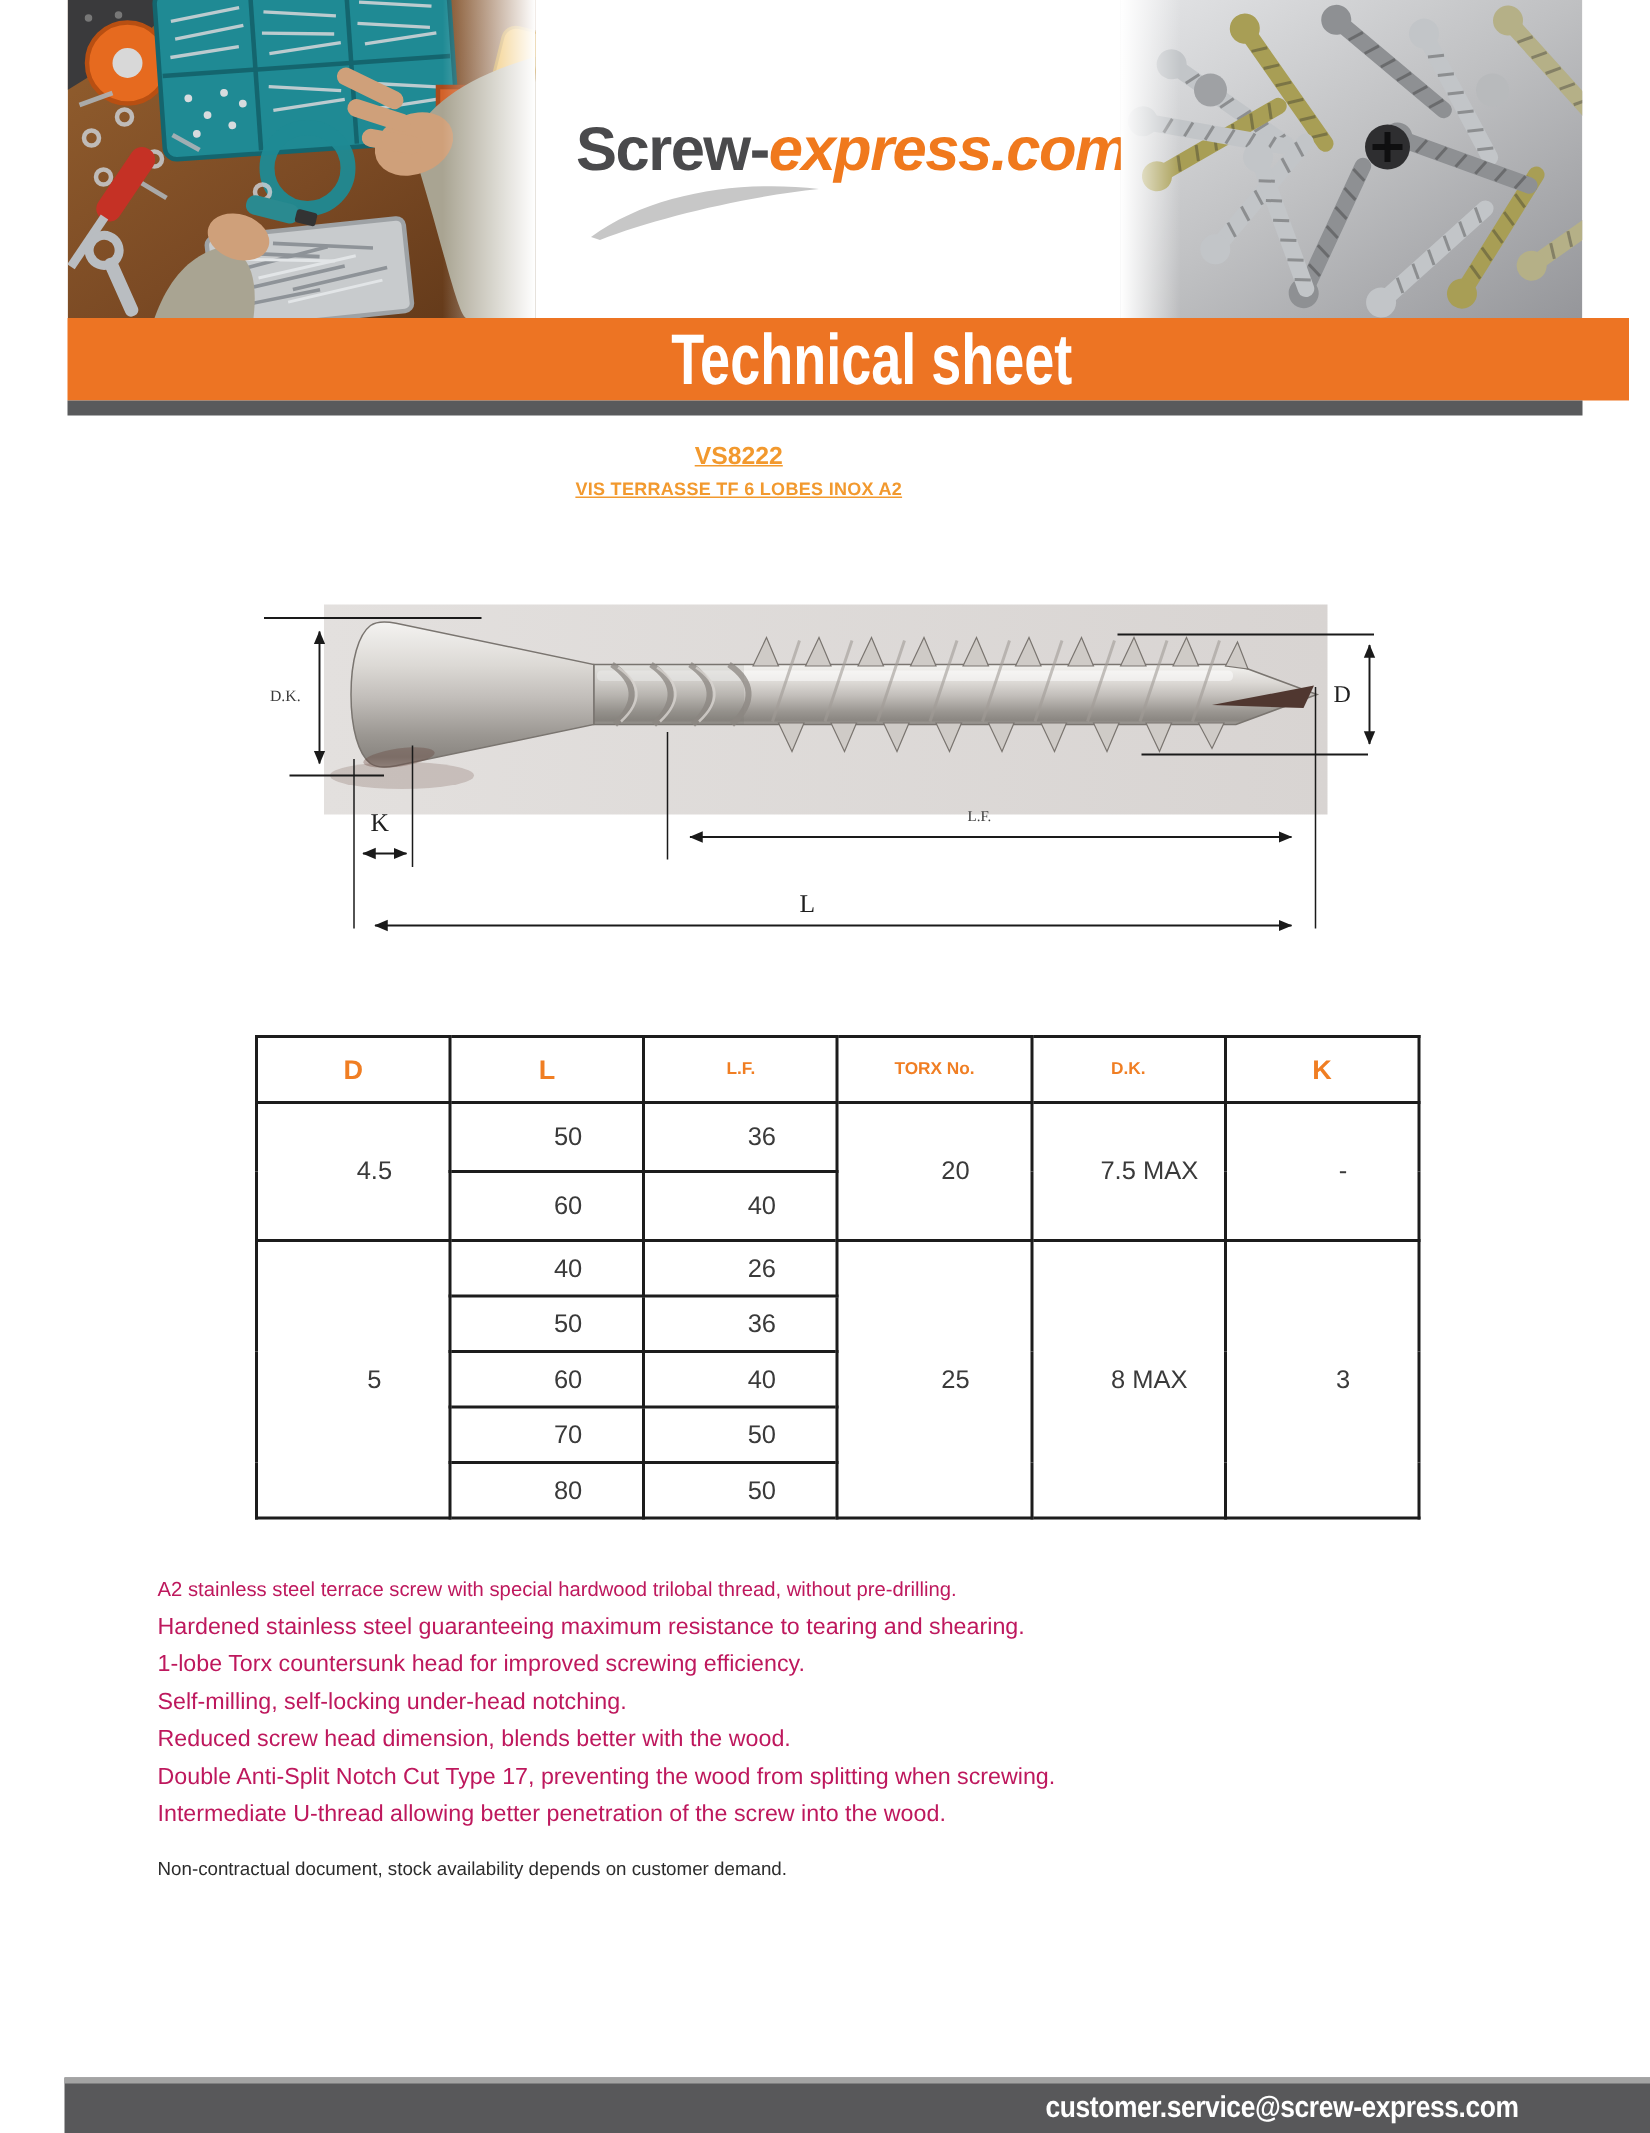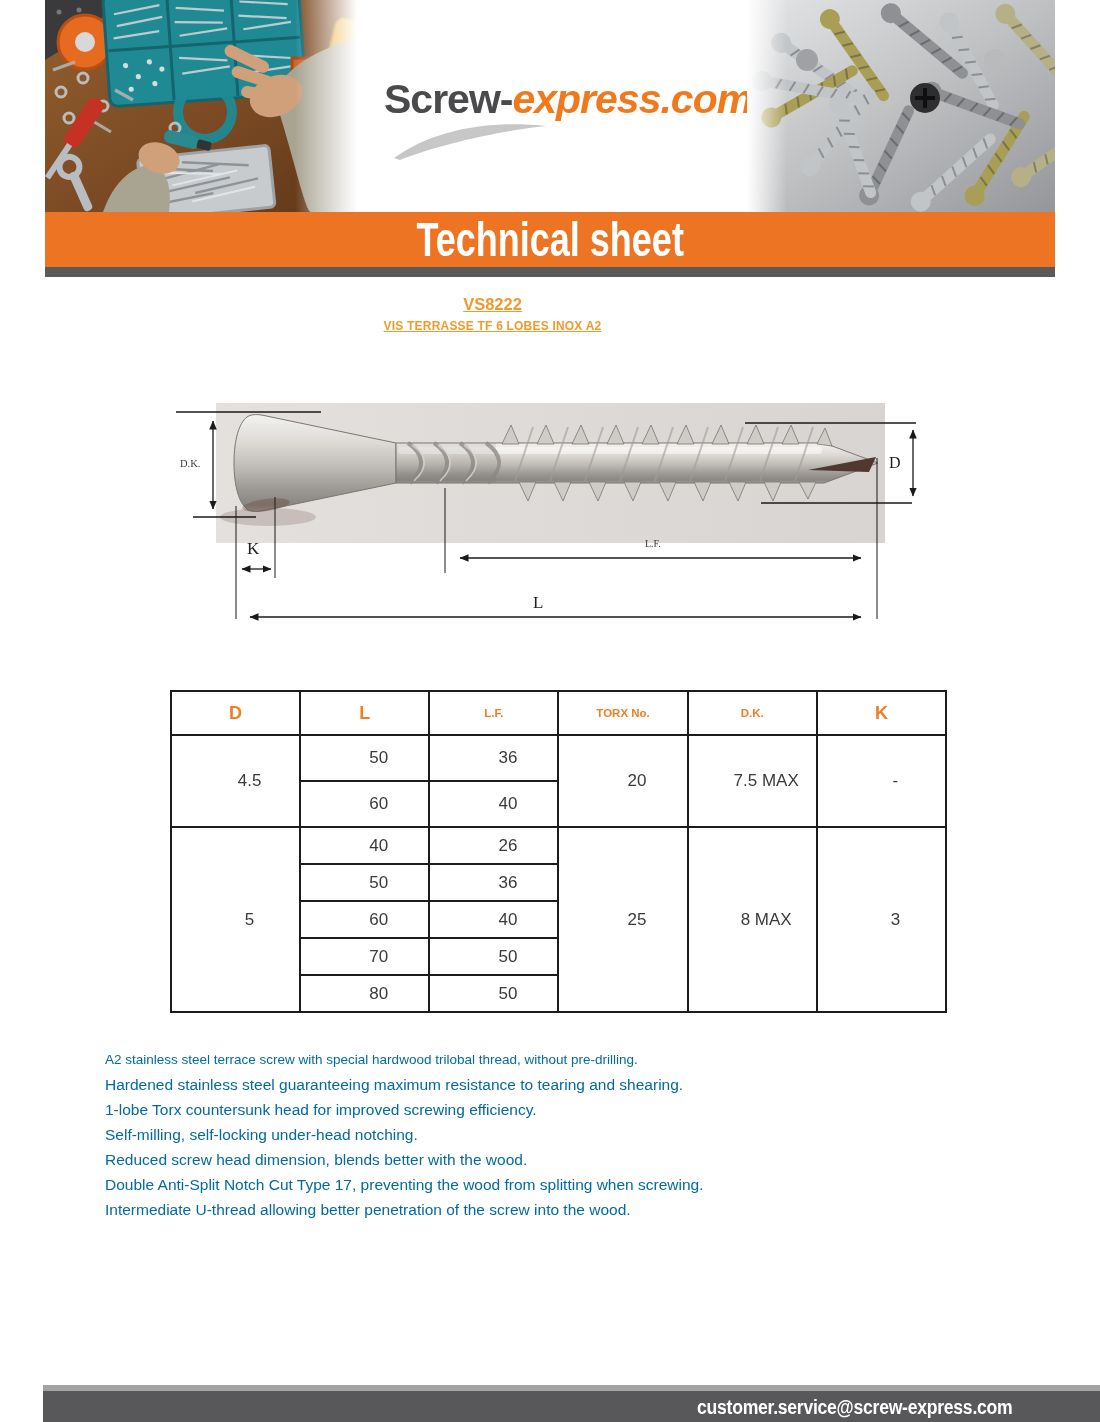--- a/index.html
+++ b/index.html
@@ -11,21 +11,21 @@
   .photo-left{left:45px;width:312px;}
   .photo-right{left:747px;width:308px;}
   .logo-wrap{position:absolute;left:384px;top:76px;width:350px;white-space:nowrap;
              font-size:41px;font-weight:bold;letter-spacing:-1px;text-align:center;}
   .logo-primary{color:#4A4A4C;}
   .logo-accent{color:#F0791D;font-style:italic;}
   .swoosh{position:absolute;left:390px;top:118px;}
 
   
   .banner{position:absolute;left:45px;top:212px;width:1010px;height:55px;background:#ED7423;
-          display:flex;align-items:center;justify-content:center;}
+          display:flex;align-items:center;justify-content:center;padding-left:31px;}
   .banner span{color:#fff;font-weight:bold;font-size:45px;display:inline-block;
                transform:scale(0.8,1.06);letter-spacing:0px;}
   .banner-underline{position:absolute;left:45px;top:267px;width:1010px;height:10px;background:#595A5C;}
 
   
   .titles{position:absolute;left:0;top:295px;width:985px;text-align:center;
           color:#F2992E;font-weight:bold;text-decoration:underline;}
   .titles .code{font-size:16.5px;margin-bottom:5px;}
   .titles .name{font-size:12px;letter-spacing:0.2px;}
 
@@ -38,29 +38,29 @@
   table.dims th,table.dims td{border:2px solid #1C1C1C;text-align:center;vertical-align:middle;
              padding:0;font-family:"Liberation Sans",sans-serif;}
   table.dims thead tr{height:44px;}
   table.dims tr.g1{height:46px;}
   table.dims tr.g2{height:37px;}
   th.big{color:#F07E23;font-size:18px;font-weight:bold;}
   th.small{color:#F07E23;font-size:11.5px;font-weight:bold;}
   table.dims td{color:#3A3A3A;font-size:17px;font-weight:normal;padding-left:28px;}
 
   
-  .desc{position:absolute;left:105px;top:1052px;width:830px;color:#0369a1;}
+  .desc{position:absolute;left:105px;top:1052px;width:830px;color:#be185d;}
   .desc .dline{font-size:15.5px;margin-bottom:7px;}
   .desc .dline.small{font-size:13.5px;margin-bottom:9px;}
   .disclaimer{position:absolute;left:105px;top:1237px;width:700px;color:#2c2c2c;
               font-size:12.5px;line-height:19px;}
 
   
   .footer{position:absolute;left:43px;top:1385px;right:0;height:37px;background:#58585A;
-          border-top:6px solid #a3a3a3;box-sizing:border-box;text-align:right;}
+          border-top:4px solid #a3a3a3;box-sizing:border-box;text-align:right;}
   .footer span{display:inline-block;color:#fff;font-weight:bold;font-size:20px;
                line-height:33px;margin-right:88px;transform:scaleX(0.88);
                transform-origin:right center;letter-spacing:-0.3px;}
 </style>
 </head>
 <body>
 
 <div class="page">
 
   <div class="photo photo-left">
@@ -409,19 +409,20 @@
     <div class="dline small">A2 stainless steel terrace screw with special hardwood trilobal thread, without pre-drilling.</div>
     <div class="dline">Hardened stainless steel guaranteeing maximum resistance to tearing and shearing.</div>
     <div class="dline">1-lobe Torx countersunk head for improved screwing efficiency.</div>
     <div class="dline">Self-milling, self-locking under-head notching.</div>
     <div class="dline">Reduced screw head dimension, blends better with the wood.</div>
     <div class="dline">Double Anti-Split Notch Cut Type 17, preventing the wood from splitting when screwing.</div>
     <div class="dline">Intermediate U-thread allowing better penetration of the screw into the wood.</div>
   </div>
 
   <div class="disclaimer">
+    <div>Non-contractual document, stock availability depends on customer demand.</div>
   </div>
 
   <div class="footer">
     <span>customer.service@screw-express.com</span>
   </div>
 
 </div>
 
 </body></html>

